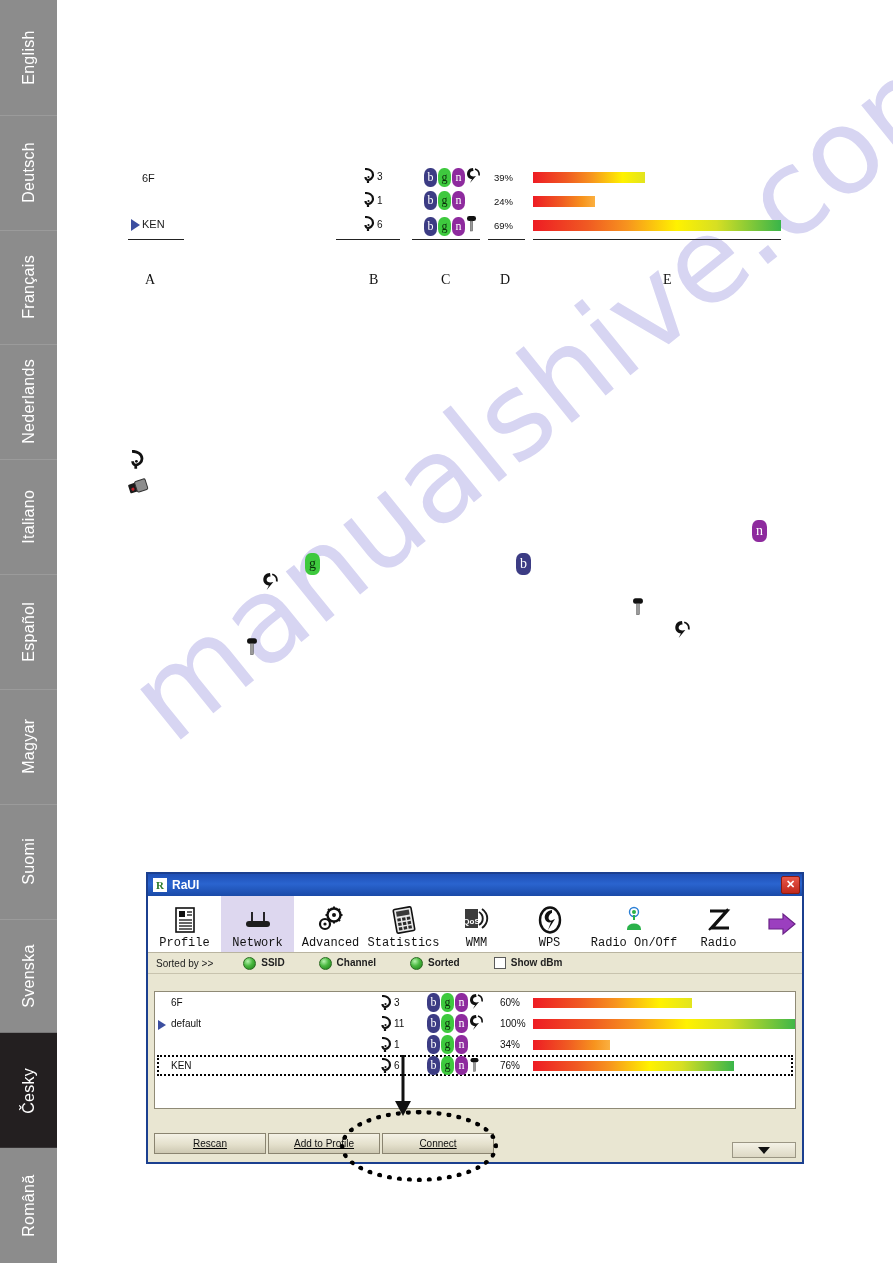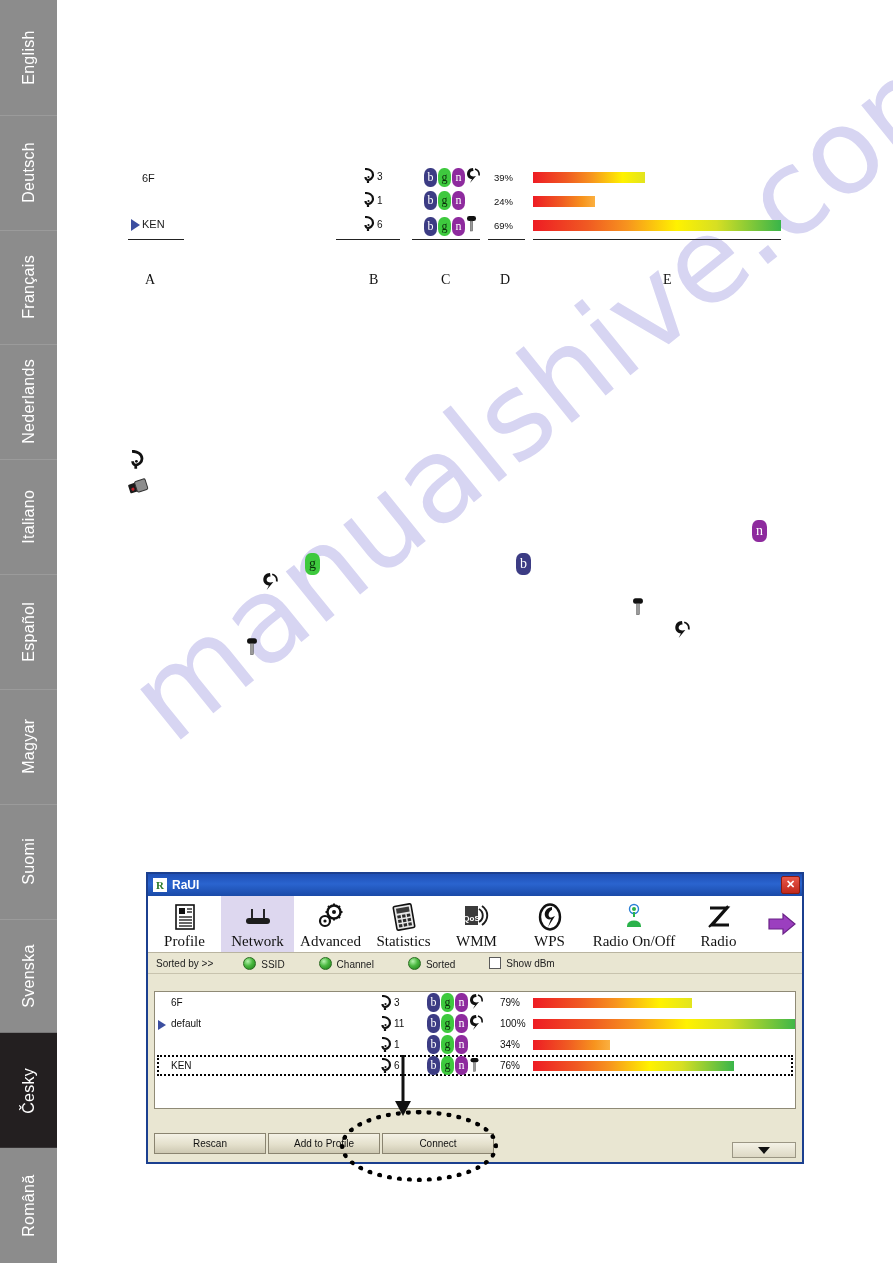--- a/index.html
+++ b/index.html
@@ -114,29 +114,29 @@
     background:#ffffff; height:56px; display:flex; align-items:stretch;
     border-bottom:1px solid #b9b4a0;
   }
   .tb-item{
     flex:0 0 auto; width:73px;
     display:flex; flex-direction:column; align-items:center; justify-content:flex-end;
     padding-bottom:2px; font-size:11px; color:#111;
   }
   .tb-item.sel{ background:#ddd7ef; }
   .tb-ic{ height:30px; display:flex; align-items:flex-start; justify-content:center; }
-  .tb-label{ font-family:Liberation Serif, serif; font-size:15px; white-space:nowrap;}
+  .tb-label{ font-family:Liberation Mono, monospace; font-size:12px; white-space:nowrap;}
   #tb-next{ margin-left:auto; display:flex; align-items:center; padding-right:5px;}
 
   #sortbar{
     height:20px; display:flex; align-items:center;
     background:#e9e6d2; font-size:10px; color:#222; padding:0 8px;
     border-bottom:1px solid #c8c3ae;
   }
-  .sort-opt{ display:flex; align-items:flex-end; gap:5px; margin-right:34px;}
+  .sort-opt{ display:flex; align-items:flex-start; gap:5px; margin-right:34px;font-weight:bold;}
   .radio-g{
     width:11px;height:11px;border-radius:50%;
     background:radial-gradient(circle at 35% 30%, #b6f2ae 0%, #4ab840 45%, #1c7a18 100%);
     border:1px solid #2b6b22;
   }
   .chk{ width:10px;height:10px;border:1px solid #5a5a5a; background:#fff; }
 
   #aplist-head{
     position:relative; height:14px; background:#e9e6d2;
     display:flex; align-items:center; justify-content:center;
@@ -156,21 +156,21 @@
     position:absolute; left:3px; top:7px; width:0;height:0;
     border-top:5px solid transparent;border-bottom:5px solid transparent;border-left:8px solid #3b4ea0;
   }
   .ap-name{ position:absolute; left:16px; font-size:10px;}
   .ap-chan{ position:absolute; left:224px; display:flex; align-items:center; gap:1px;}
   .ap-badges{ position:absolute; left:272px; display:flex; align-items:center; gap:1px;}
   .ap-pct{ position:absolute; left:345px; font-size:10px;}
   .ap-bar{ position:absolute; left:378px; height:10px;}
 
   #btnrow{
-    position:absolute; left:6px; bottom:8px; display:flex; gap:2px;
+    position:absolute; left:6px; bottom:8px; display:flex; gap:2px;text-decoration:underline;
   }
   .ui-btn{
     width:110px;height:19px; font-size:10px; color:#111;
     background:linear-gradient(to bottom,#f4f2e6 0%, #e4e0cc 55%, #cdc8b2 100%);
     border:1px solid #8a8470; display:flex;align-items:center;justify-content:center;
     font-family:"Liberation Sans",sans-serif;
   }
   #scroll-down{
     position:absolute; right:6px; bottom:4px; width:62px;height:14px;
     background:linear-gradient(to bottom,#f4f2e6,#ddd8c4);
@@ -536,21 +536,21 @@
       </span>
       <span class="ap-badges">
         <span class="badge badge-b">b</span>
         <span class="badge badge-g">g</span>
         <span class="badge badge-n">n</span>
         <span><svg width="14" height="17" viewBox="0 0 14 17">
               <path d="M7 1 C3 1,1 4,1 7 C1 10,3.5 12,6 12 L4 16 L10 9 L7.5 9.5 C5.5 9.5,4 8.5,4 7 C4 5,5.5 3.8,7.5 4 Z" fill="#111"></path>
               <path d="M9 2 C12 3,13.5 5.5,13 8.5" fill="none" stroke="#111" stroke-width="1.6"></path>
             </svg></span>
       </span>
-      <span class="ap-pct">79%</span>
+      <span class="ap-pct">60%</span>
       <span class="ap-bar sigbar mid" id="ap-bar-0" style="width: 159px;"></span>
     </div>
 
     <div class="ap-row">
       <span class="ap-arrow"></span>
       <span class="ap-name">default</span>
       <span class="ap-chan">
         <svg width="14" height="16" viewBox="0 0 14 16">
             <path d="M3 1 C7 1,11 3,11 7 C11 10,8 12,6 12 L6 15 M6 12 C4.5 12,3.5 10.5,3.5 9" fill="none" stroke="#111" stroke-width="2.2"></path>
             <circle cx="6.5" cy="9" r="1.1" fill="#111"></circle>

